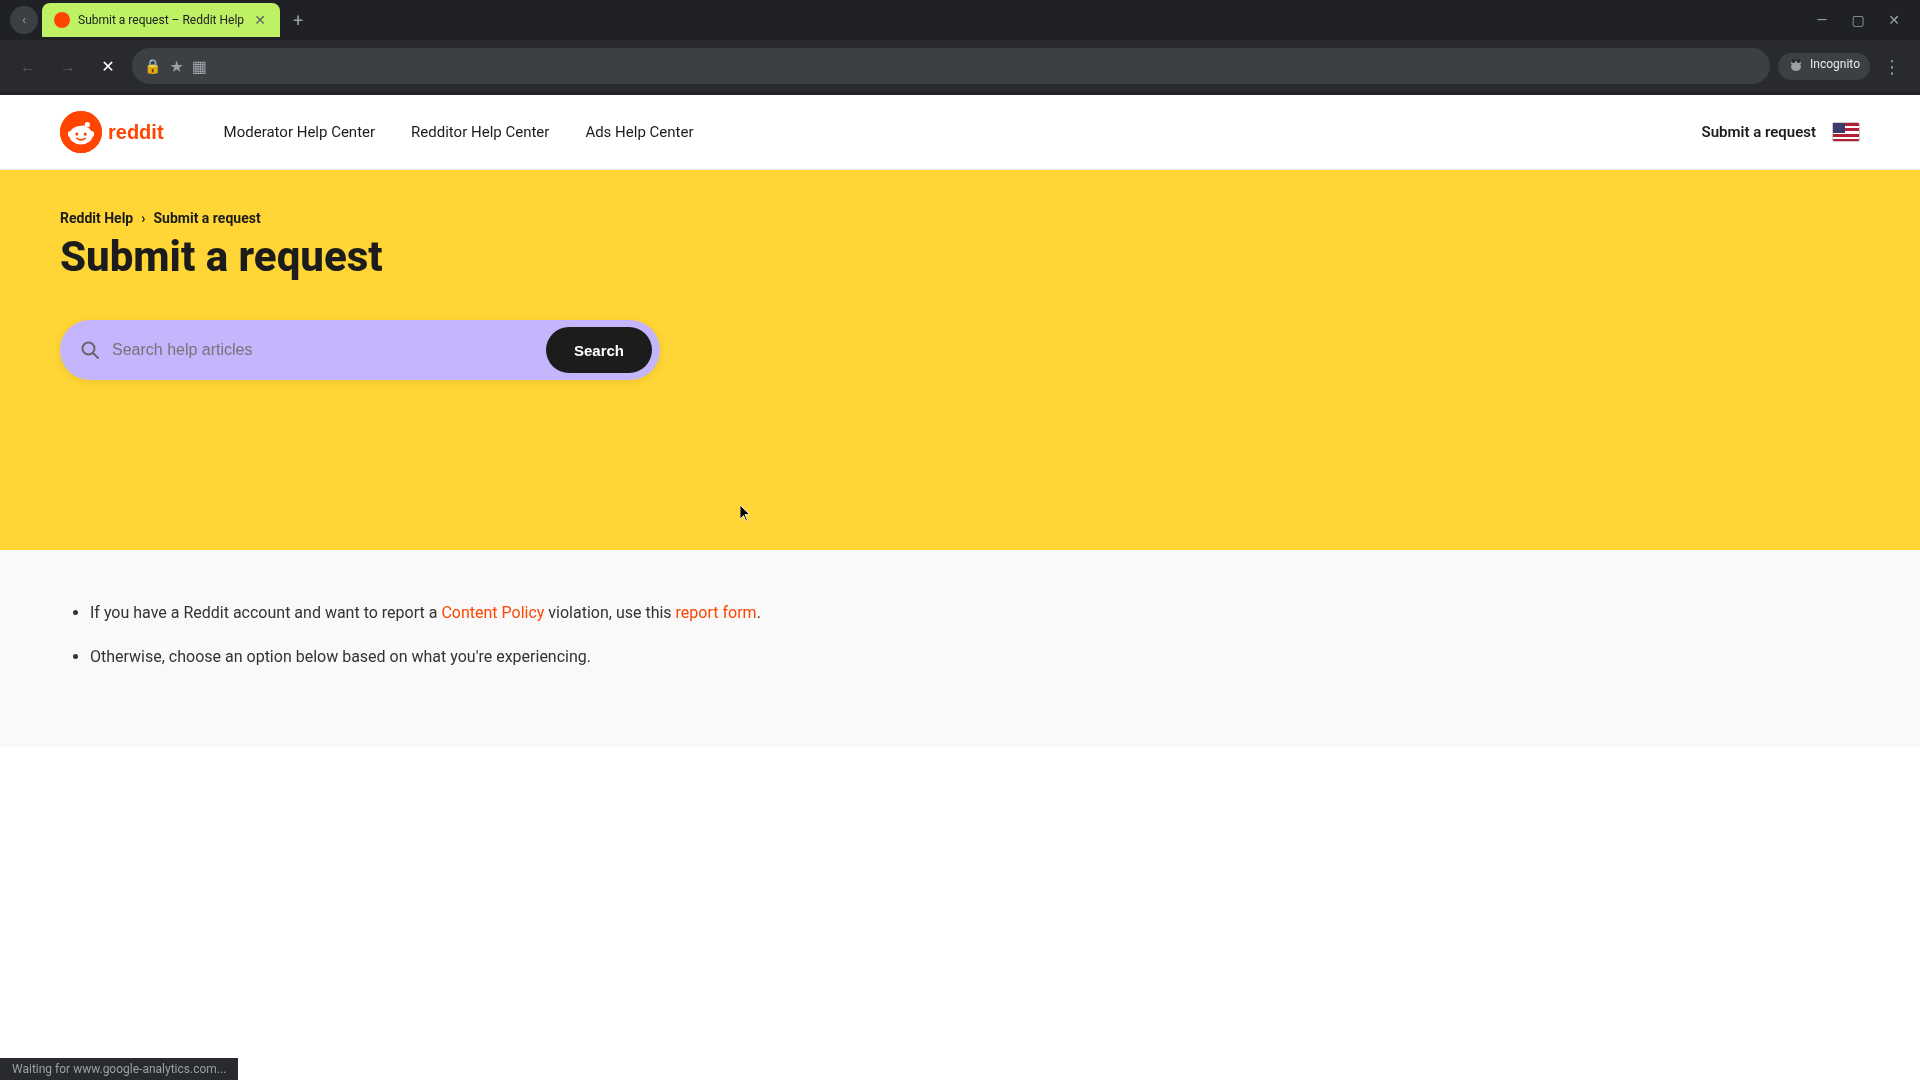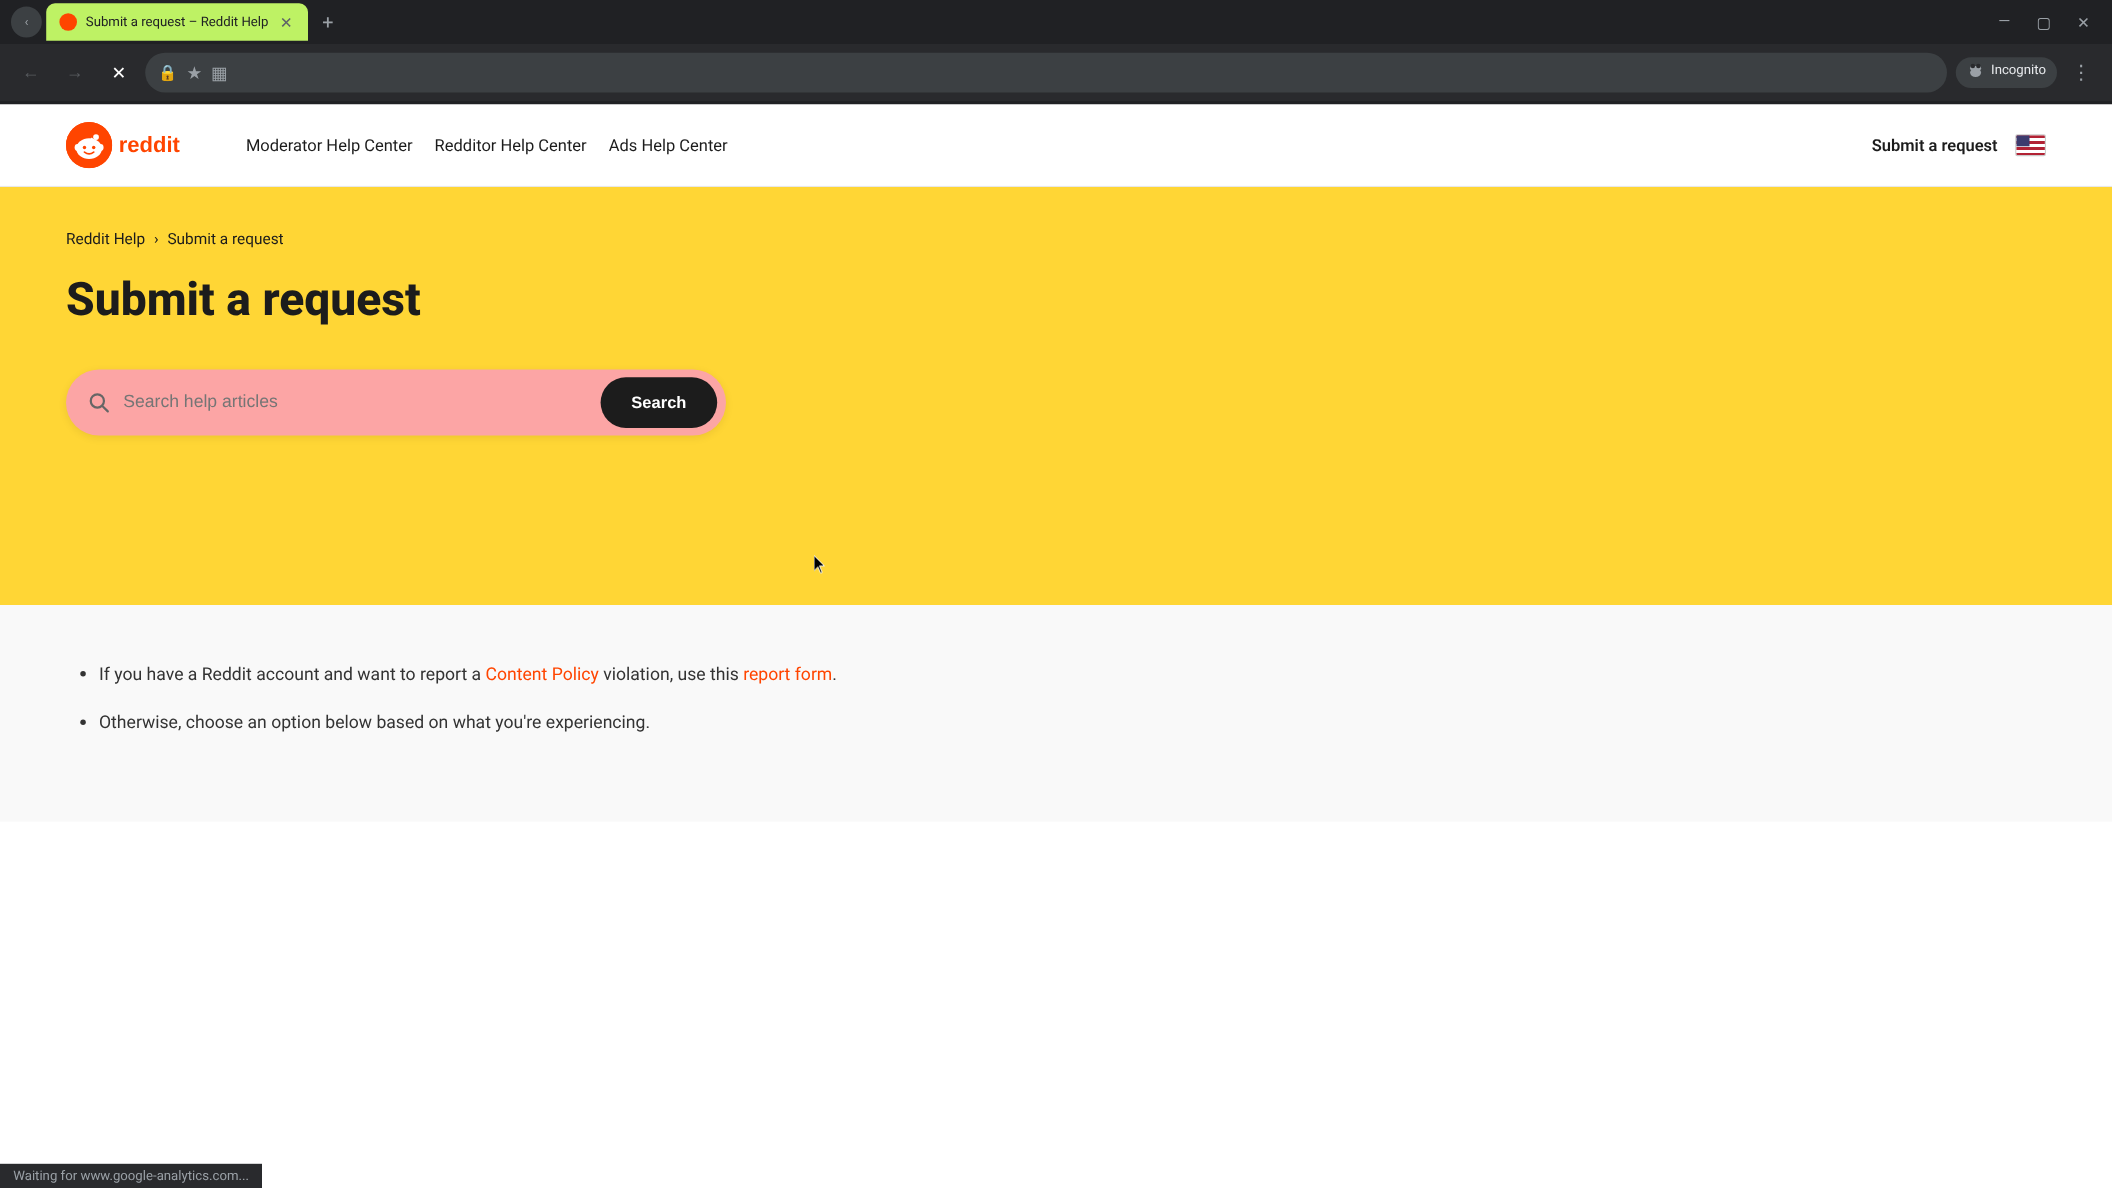--- a/index.html
+++ b/index.html
@@ -157,21 +157,21 @@
       align-items: center;
       gap: 6px;
       text-decoration: none;
     }
     .reddit-logo-icon {
       width: 42px; height: 42px;
     }
     .header-nav {
       display: flex;
       align-items: center;
-      gap: 20px;
+      gap: 36px;
       margin-left: 60px;
     }
     .header-nav a {
       text-decoration: none;
       color: #1c1c1c;
       font-size: 15px;
       font-weight: 400;
     }
     .header-right {
       margin-left: auto;
@@ -204,21 +204,22 @@
     
     .hero-section {
       background: #FFD635;
       padding: 40px 60px 60px 60px;
       min-height: 380px;
     }
     .breadcrumb {
       display: flex;
       align-items: center;
       gap: 8px;
-      margin-bottom: 24px;
+      margin-bottom: 8px;
+      font-weight: bold;
     }
     .breadcrumb a {
       text-decoration: none;
       color: #1c1c1c;
       font-size: 14px;
     }
     .breadcrumb .separator {
       color: #1c1c1c;
       font-size: 14px;
     }
@@ -229,21 +230,21 @@
     .hero-title {
       font-size: 42px;
       font-weight: 800;
       color: #1c1c1c;
       margin-bottom: 40px;
       line-height: 1.1;
     }
     .search-container {
       display: flex;
       align-items: center;
-      background: #fca5a5;
+      background: #c4b5fd;
       border-radius: 30px;
       height: 60px;
       max-width: 600px;
       padding: 0 8px 0 20px;
       box-shadow: 0 2px 8px rgba(0,0,0,0.08);
     }
     .search-icon-wrap {
       color: #666;
       font-size: 18px;
       margin-right: 12px;

